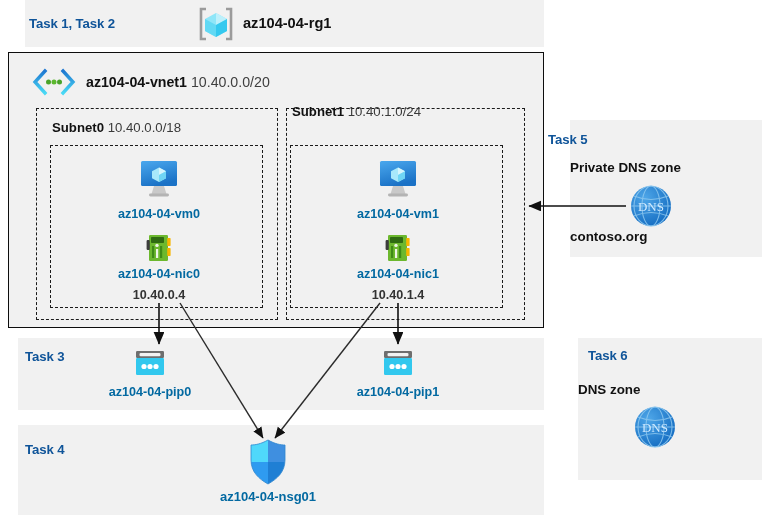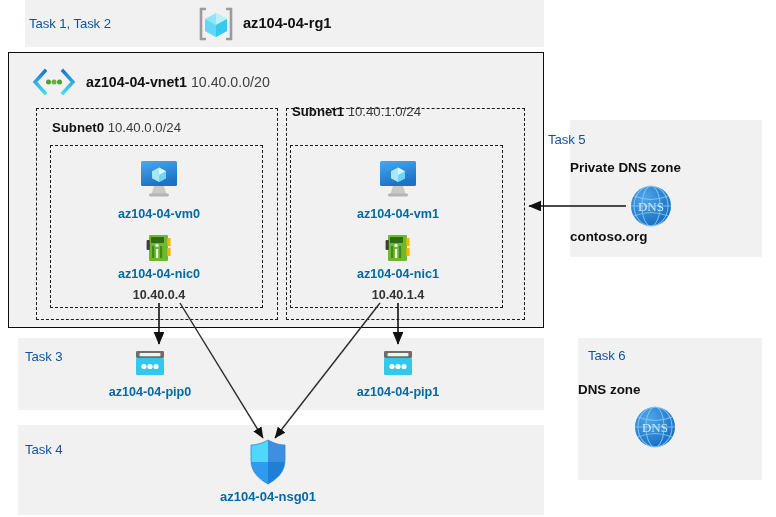--- a/index.html
+++ b/index.html
@@ -7,21 +7,21 @@
     width:776px;height:517px;position:relative;overflow:hidden;
     font-family:"Liberation Sans","DejaVu Sans",sans-serif;
     -webkit-font-smoothing:antialiased;
   }
   .canvas{position:absolute;inset:0;}
 
   
   .panel{position:absolute;background:#f1f1f1;}
   .panel.bordered{background:#f1f1f1;border:1.6px solid #0d0d0d;box-sizing:border-box;}
   .task-label{
-    position:absolute;color:#0f5499;font-weight:normal;font-size:13.2px;
+    position:absolute;color:#0f5499;font-weight:bold;font-size:13.2px;
     letter-spacing:-0.1px;white-space:nowrap;
   }
 
   
   .dashed{
     position:absolute;box-sizing:border-box;
     border:1.4px dashed #1b1b1b;background:transparent;
   }
   .subnet-title{
     position:absolute;white-space:nowrap;font-size:13.2px;color:#1b1b1b;
@@ -95,21 +95,21 @@
     </svg>
   </div>
   <div class="vnet-head" style="left:86px;top:74px;">
     <b>az104-04-vnet1</b>
     <span style="font-weight:normal;color:#3f3f3f;">10.40.0.0/20</span>
   </div>
 
   <div class="dashed" style="left:36px;top:108px;width:242px;height:212px;"></div>
   <div class="subnet-title" style="left:52px;top:120px;">
     <b>Subnet0</b>
-    <span>10.40.0.0/24</span>
+    <span>10.40.0.0/18</span>
   </div>
   <div class="dashed" style="left:50px;top:145px;width:213px;height:163px;"></div>
 
   <div class="icon" style="left:138px;top:158px;width:42px;height:42px;">
     <svg width="42" height="42" viewBox="0 0 42 42">
       <defs>
         <linearGradient id="vmScr" x1="0" y1="0" x2="0.35" y2="1">
           <stop offset="0%" stop-color="#4aa8ee"></stop>
             <stop offset="100%" stop-color="#1b72c6"></stop>
         </linearGradient>

